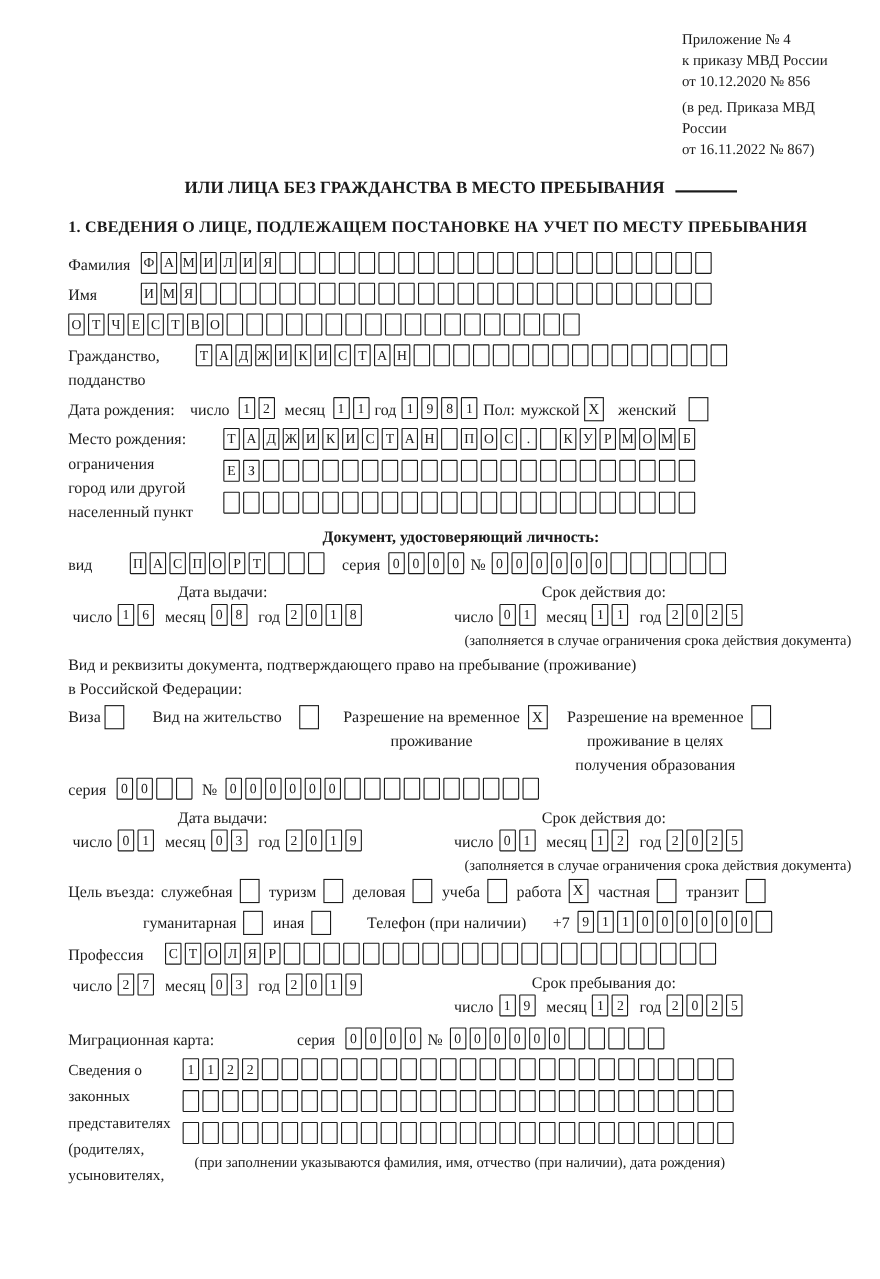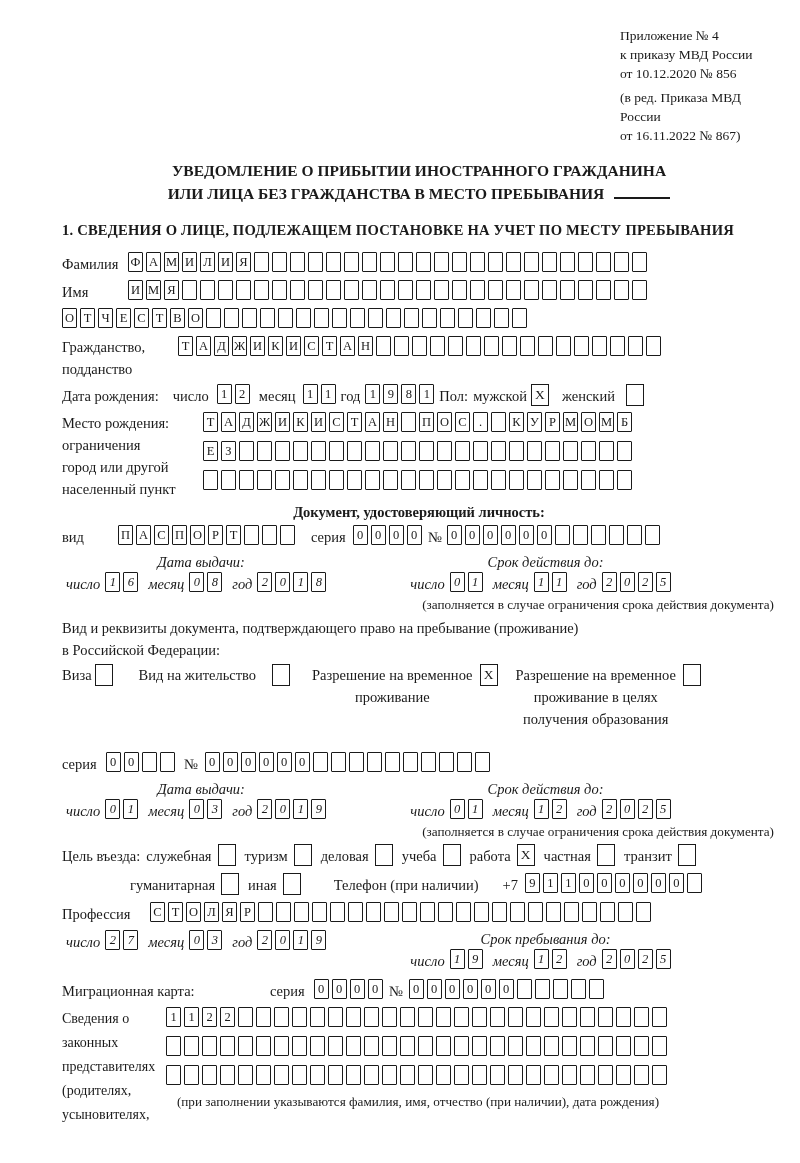--- a/index.html
+++ b/index.html
@@ -27,29 +27,29 @@
     display:inline-block; width:15px; height:20px; border:1.5px solid var(--ink);
     border-radius:1px; margin-right:3px; text-align:center; font-size:12.5px;
     line-height:19px; vertical-align:top;
   }
   .checkbox {
     display:inline-block; width:18px; height:22px; border:1.5px solid var(--ink);
     text-align:center; font-size:13.5px; line-height:20px; vertical-align:top; flex-shrink:0;
   }
   .boxrows .boxes { display:block; margin-bottom:5px; }
   
-  .dates-row { display:flex; margin-top:2px;font-style:italic; }
+  .dates-row { display:flex; margin-top:2px; }
   .dg { text-align:center; }
   .dg-head { font-size:14.5px; line-height:19px; }
   .dateline { display:flex; align-items:flex-start; font-size:14.5px; line-height:24px; white-space:nowrap; }
   .dateline .dlbl { margin:0 5px 0 0; }
   .dateline .boxes { margin-right:7px; }
   .note { text-align:right; font-size:13.2px; line-height:17px; margin:0 2px 4px 0; }
   
-  .opts { display:flex; align-items:flex-start; margin:3px 0 22px 0; }
+  .opts { display:flex; align-items:flex-start; margin:3px 0 0 0; }
   .opt { display:flex; align-items:flex-start; }
   .opt .olbl { font-size:14.5px; line-height:22px; text-align:center; }
   .opt .checkbox { margin-left:7px; }
   
   .purpose-line { display:flex; align-items:flex-start; font-size:14.5px; line-height:24px; margin-bottom:5px; flex-wrap:nowrap; }
   .purpose-line .checkbox { margin:0 9px 0 6px; }
   .rep-note { font-size:13.2px; margin-top:2px; text-align:center; }
   .nowrap { white-space:nowrap; }
 </style>
 </head>
@@ -61,21 +61,20 @@
     <div>Приложение № 4</div>
     <div>к приказу МВД России</div>
     <div>от 10.12.2020 № 856</div>
     <div class="edition">
       <div>(в ред. Приказа МВД России</div>
       <div>от 16.11.2022 № 867)</div>
     </div>
   </div>
 
   <div class="title">
-    <div>УВЕДОМЛЕНИЕ О ПРИБЫТИИ ИНОСТРАННОГО ГРАЖДАНИНА</div>
     <div><span>ИЛИ ЛИЦА БЕЗ ГРАЖДАНСТВА В МЕСТО ПРЕБЫВАНИЯ</span><span class="blank-line"></span></div>
   </div>
 
   <div class="section-heading">1. СВЕДЕНИЯ О ЛИЦЕ, ПОДЛЕЖАЩЕМ ПОСТАНОВКЕ НА УЧЕТ ПО МЕСТУ ПРЕБЫВАНИЯ</div>
 
   <div class="frow">
     <span class="lbl" style="width:66px">Фамилия</span>
     <span class="boxes"><span class="cbox">Ф</span><span class="cbox">А</span><span class="cbox">М</span><span class="cbox">И</span><span class="cbox">Л</span><span class="cbox">И</span><span class="cbox">Я</span><span class="cbox"></span><span class="cbox"></span><span class="cbox"></span><span class="cbox"></span><span class="cbox"></span><span class="cbox"></span><span class="cbox"></span><span class="cbox"></span><span class="cbox"></span><span class="cbox"></span><span class="cbox"></span><span class="cbox"></span><span class="cbox"></span><span class="cbox"></span><span class="cbox"></span><span class="cbox"></span><span class="cbox"></span><span class="cbox"></span><span class="cbox"></span><span class="cbox"></span><span class="cbox"></span><span class="cbox"></span></span>
   </div>
 

